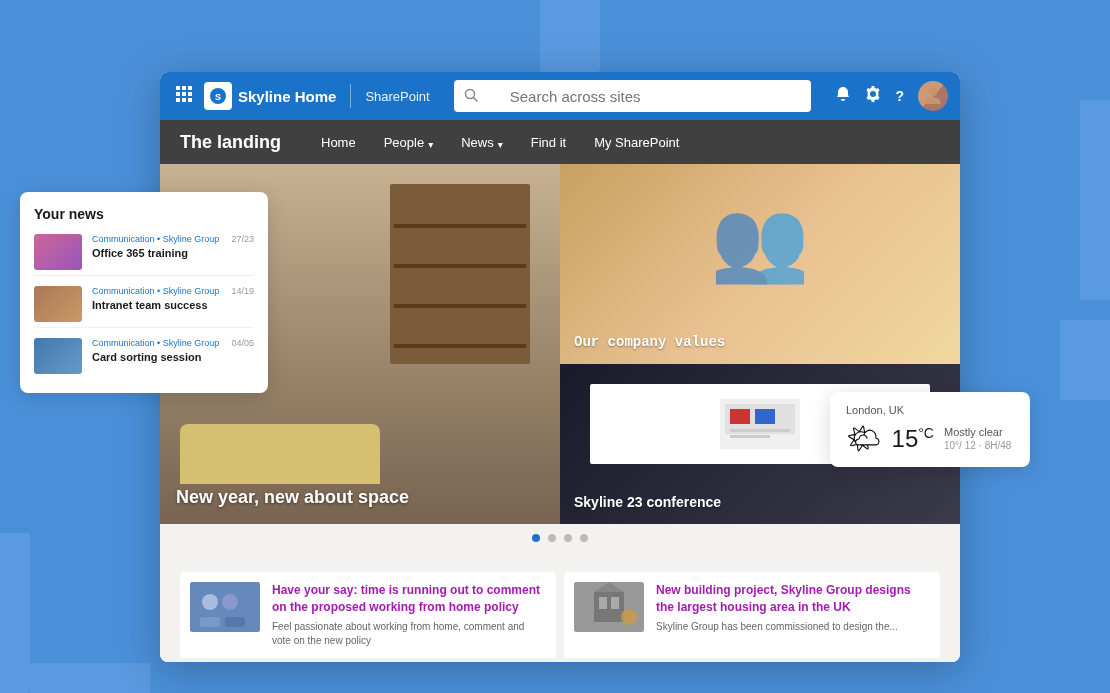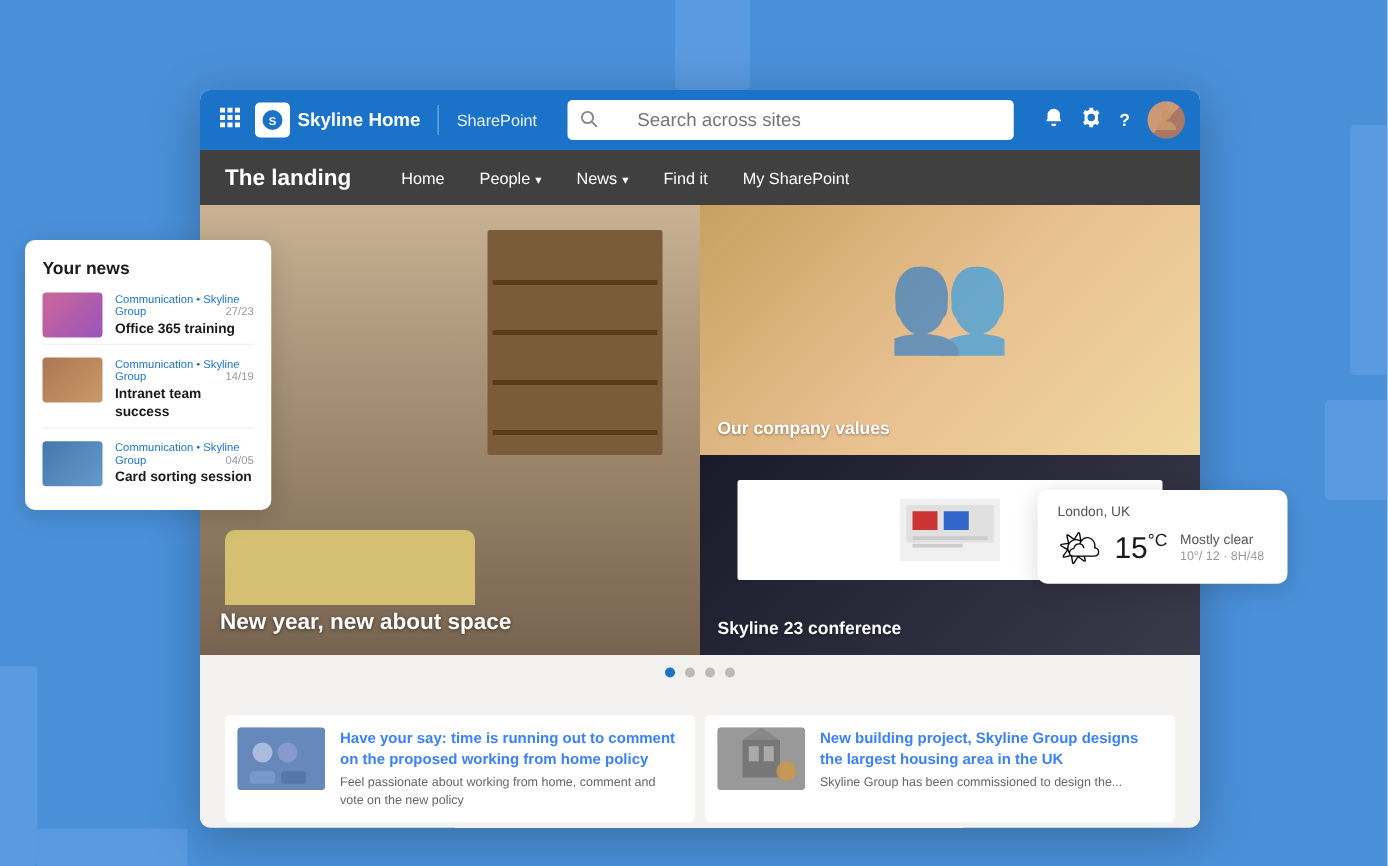--- a/index.html
+++ b/index.html
@@ -217,20 +217,21 @@
       color: white;
       font-size: 18px;
       font-weight: 600;
       text-shadow: 0 1px 3px rgba(0,0,0,0.5);
     }
 
     .hero-top-right {
       position: relative;
       overflow: hidden;
       background: #737373;
+      font-family: Liberation Mono, monospace;
     }
     .hero-people-bg {
       width: 100%;
       height: 100%;
       background: linear-gradient(135deg, #c8a060 0%, #e8c090 50%, #f0d8a0 100%);
       position: relative;
     }
     
     .hero-people-bg::before {
       content: '👥';
@@ -343,36 +344,36 @@
     }
     .news-thumb-meeting {
       background: linear-gradient(135deg, #5577aa 0%, #8899cc 100%);
     }
     .news-thumb-construction {
       background: linear-gradient(135deg, #888 0%, #aaa 100%);
     }
     .news-text h4 {
       font-size: 12px;
       font-weight: 600;
-      color: #3b82f6;
+      color: #a21caf;
       line-height: 1.4;
       margin-bottom: 4px;
     }
     .news-text p {
       font-size: 10px;
       color: #666;
       line-height: 1.4;
     }
 
     
     .your-news-panel {
       position: absolute;
       top: 192px;
       left: 20px;
-      width: 197px;
+      width: 248px;
       background: white;
       border-radius: 8px;
       box-shadow: 0 4px 20px rgba(0,0,0,0.15);
       padding: 14px;
       z-index: 10;
     }
     .your-news-title {
       font-size: 14px;
       font-weight: 600;
       color: #1a1a1a;

